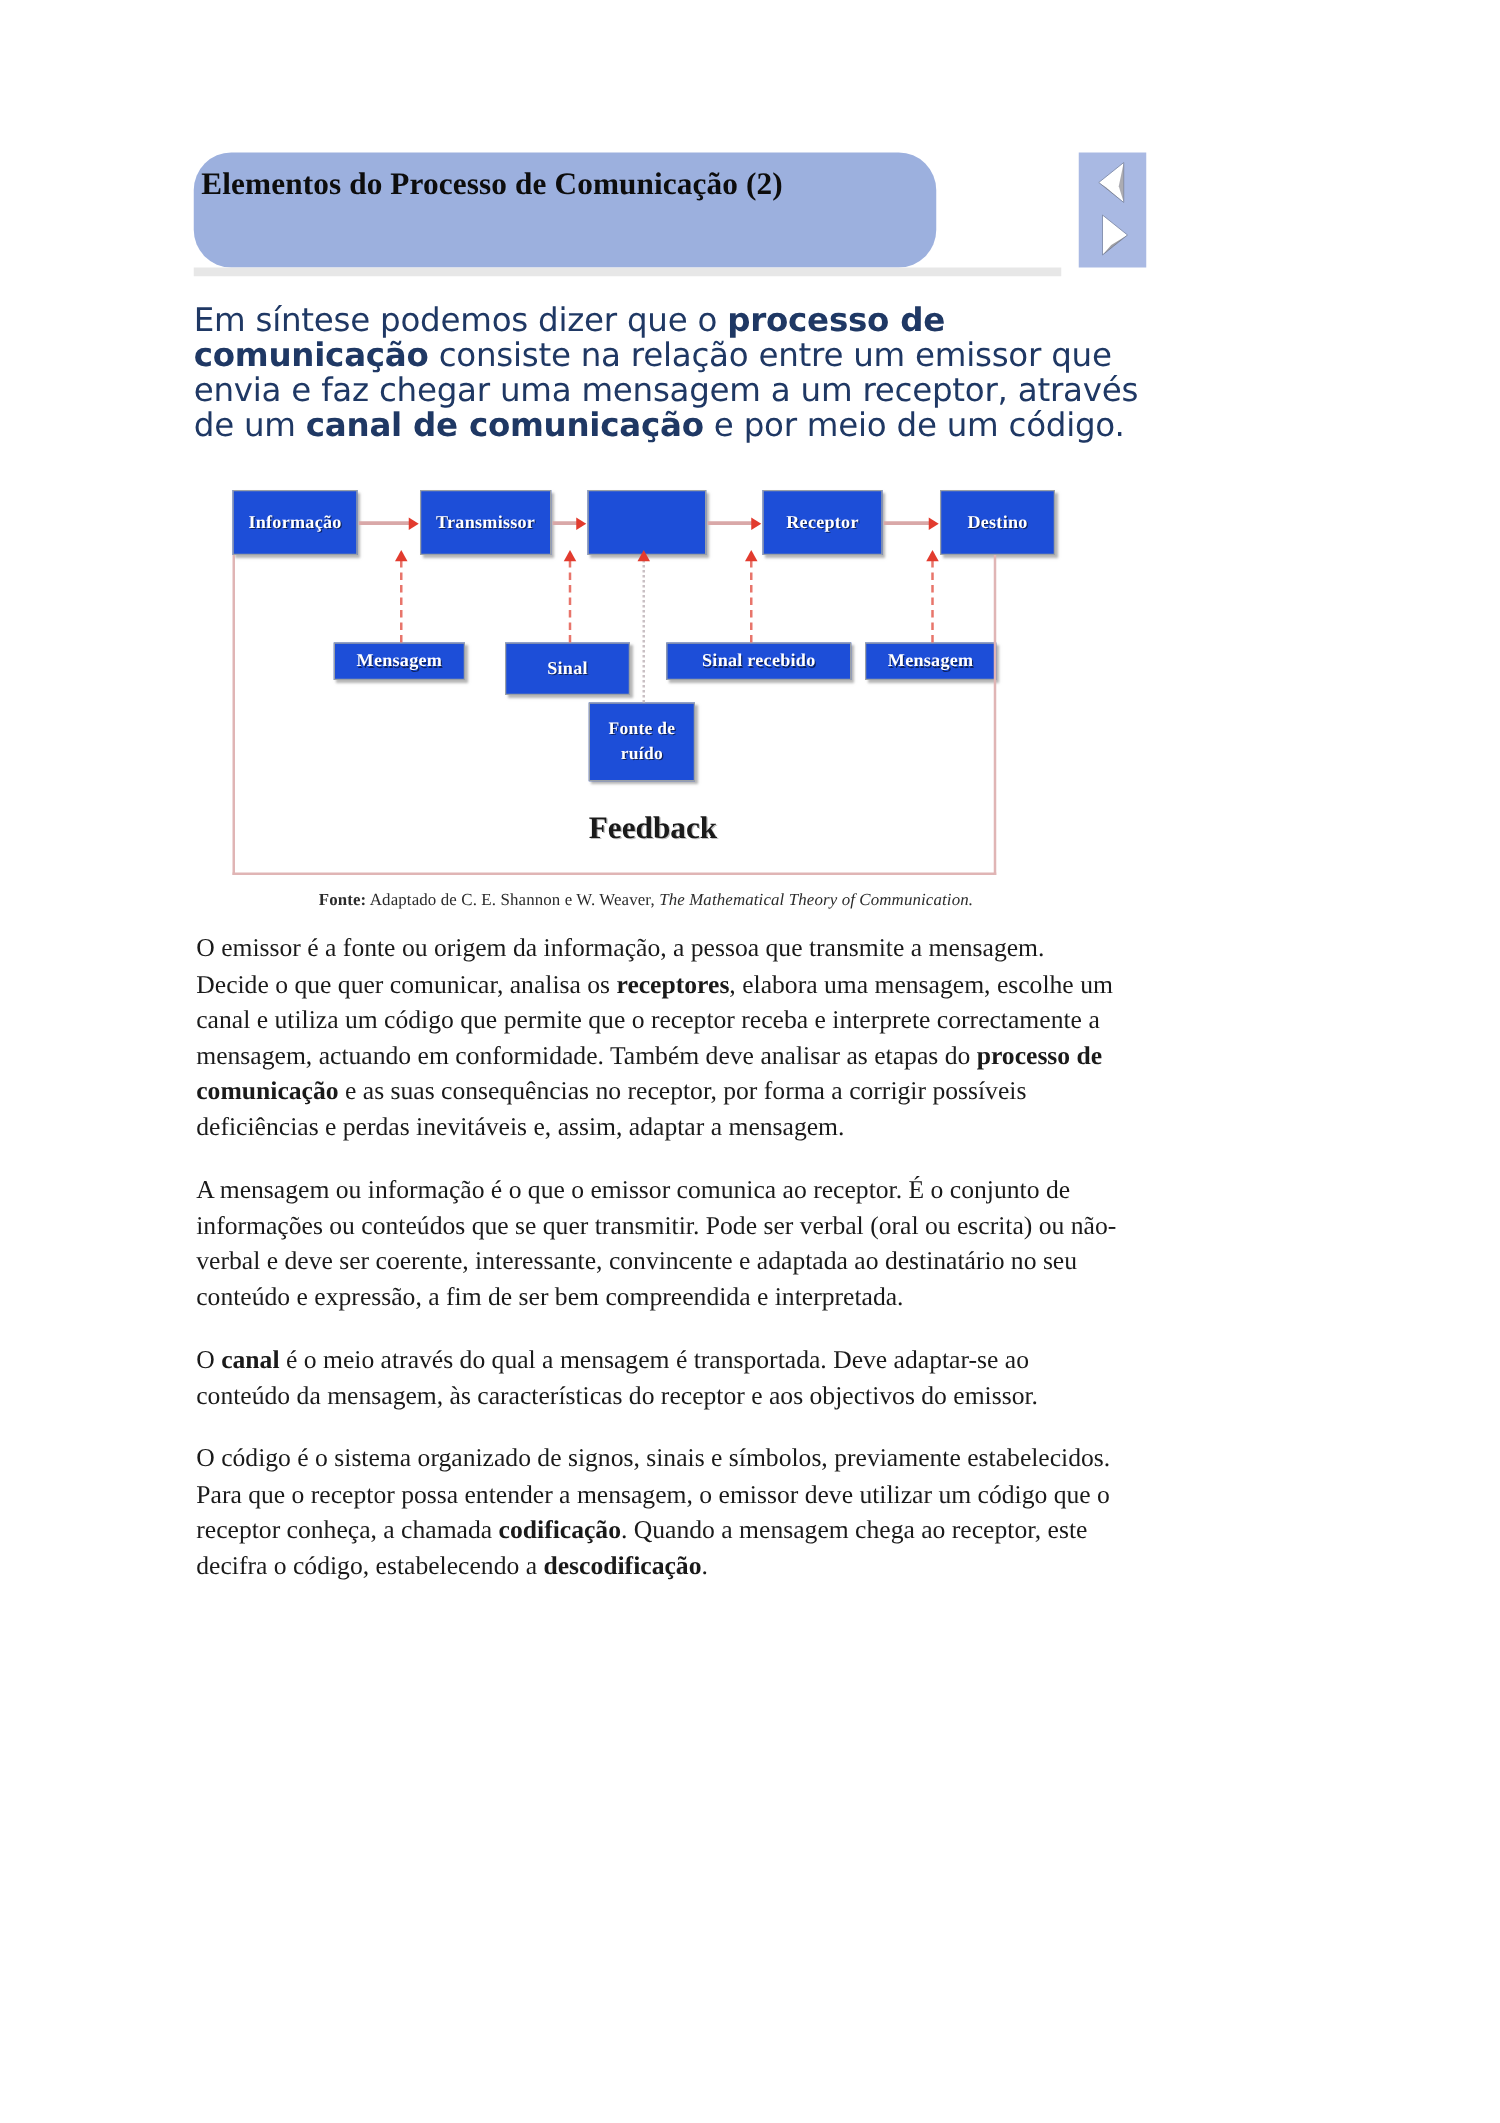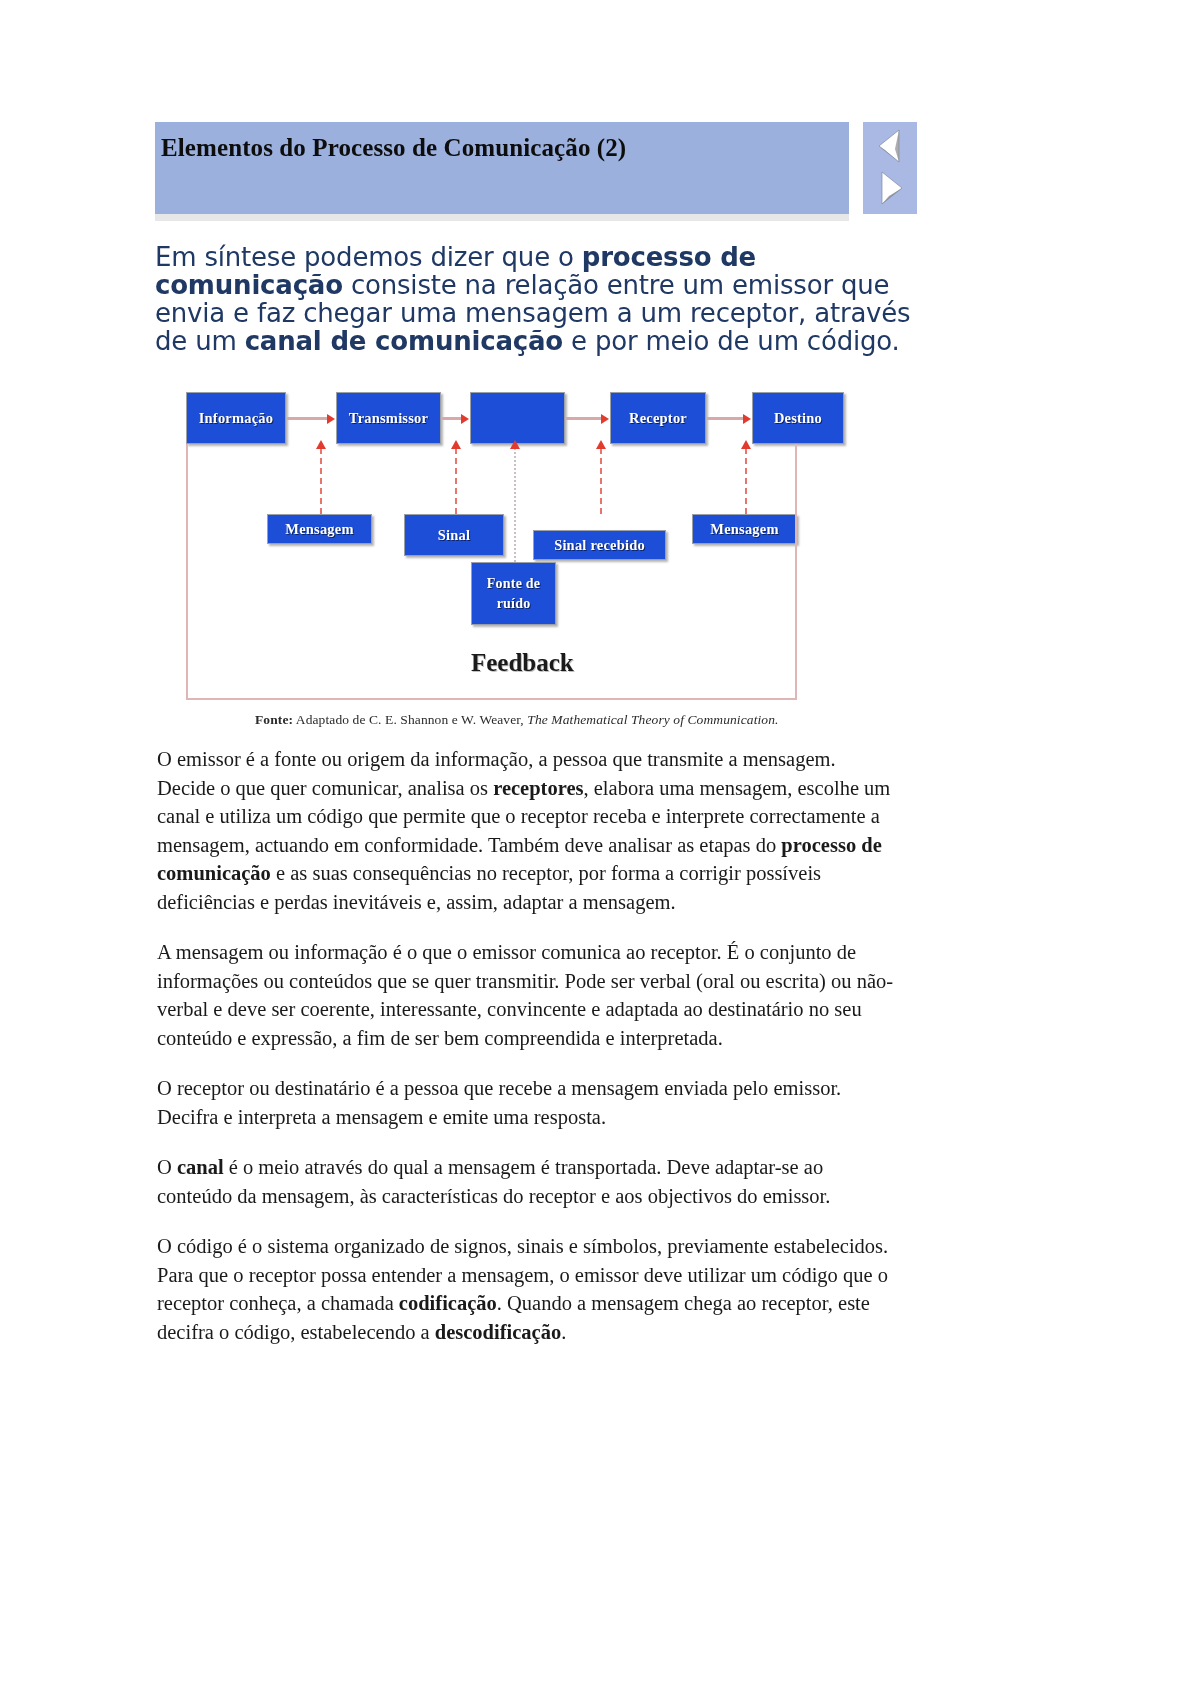--- a/index.html
+++ b/index.html
@@ -26,24 +26,25 @@
   .header-wrap {
     position: absolute;
     left: 155px;
     top: 122px;
     width: 748px;
     height: 100px;
   }
   .header-bar {
     position: absolute;
     left: 0; top: 0;
-    width: 694px;
+    width: 594px;
     height: 92px;
     background: #9cb0de;
     box-sizing: border-box;
+    border-radius: 30px;
   }
   .header-bar .strip {
     position: absolute;
     left: 0;
     bottom: -7px;
     width: 694px;
     height: 7px;
     background: #e7e7e7;
   }
   .header-title {
@@ -239,21 +240,21 @@
 
     <div class="harrow" style="left:101px; top:45px; width:41px;"></div>
     <div class="harrow" style="left:256px; top:45px; width:20px;"></div>
     <div class="harrow" style="left:380px; top:45px; width:36px;"></div>
     <div class="harrow" style="left:521px; top:45px; width:37px;"></div>
 
     <div class="node" style="left:81px; top:142px; width:105px; height:30px;">Mensagem</div>
 
     <div class="node" style="left:218px; top:142px; width:100px; height:42px;">Sinal</div>
 
-    <div class="node" style="left:347px; top:158px; width:133px; height:30px;">Sinal  recebido</div>
+    <div class="node" style="left:347px; top:142px; width:148px; height:30px;">Sinal  recebido</div>
 
     <div class="node" style="left:506px; top:142px; width:105px; height:30px;">Mensagem</div>
 
     <div class="node two-line" style="left:285px; top:190px; width:85px; height:63px; font-size:14px;">
       <span>Fonte de</span>
       <span>ruído</span>
     </div>
 
     <div class="varrow" style="left:134px; top:76px; height:66px;"></div>
     <div class="varrow" style="left:269px; top:76px; height:66px;"></div>
@@ -274,21 +275,20 @@
   </div>
 
   <div class="body-text">
 
     <p>
       <span>O emissor é a fonte ou origem da informação, a pessoa que transmite a mensagem. Decide o que quer comunicar, analisa os </span><b>receptores</b><span>, elabora uma mensagem, escolhe um canal e utiliza um código que permite que o receptor receba e interprete correctamente a mensagem, actuando em conformidade. Também deve analisar as etapas do </span><b>processo de comunicação</b><span> e as suas consequências no receptor, por forma a corrigir possíveis deficiências e perdas inevitáveis e, assim, adaptar a mensagem.</span>
     </p>
 
     <p>A mensagem ou informação é o que o emissor comunica ao receptor. É o conjunto de informações ou conteúdos que se quer transmitir. Pode ser verbal (oral ou escrita) ou não-verbal e deve ser coerente, interessante, convincente e adaptada ao destinatário no seu conteúdo e expressão, a fim de ser bem compreendida e interpretada.</p>
 
-    <p>O receptor ou destinatário é a pessoa que recebe a mensagem enviada pelo emissor. Decifra e interpreta a mensagem e emite uma resposta.</p>
 
     <p>
       <span>O </span><b>canal</b><span> é o meio através do qual a mensagem é transportada. Deve adaptar-se ao conteúdo da mensagem, às características do receptor e aos objectivos do emissor.</span>
     </p>
 
     <p>
       <span>O código é o sistema organizado de signos, sinais e símbolos, previamente estabelecidos. Para que o receptor possa entender a mensagem, o emissor deve utilizar um código que o receptor conheça, a chamada </span><b>codificação</b><span>. Quando a mensagem chega ao receptor, este decifra o código, estabelecendo a </span><b>descodificação</b><span>.</span>
     </p>
 
   </div>

